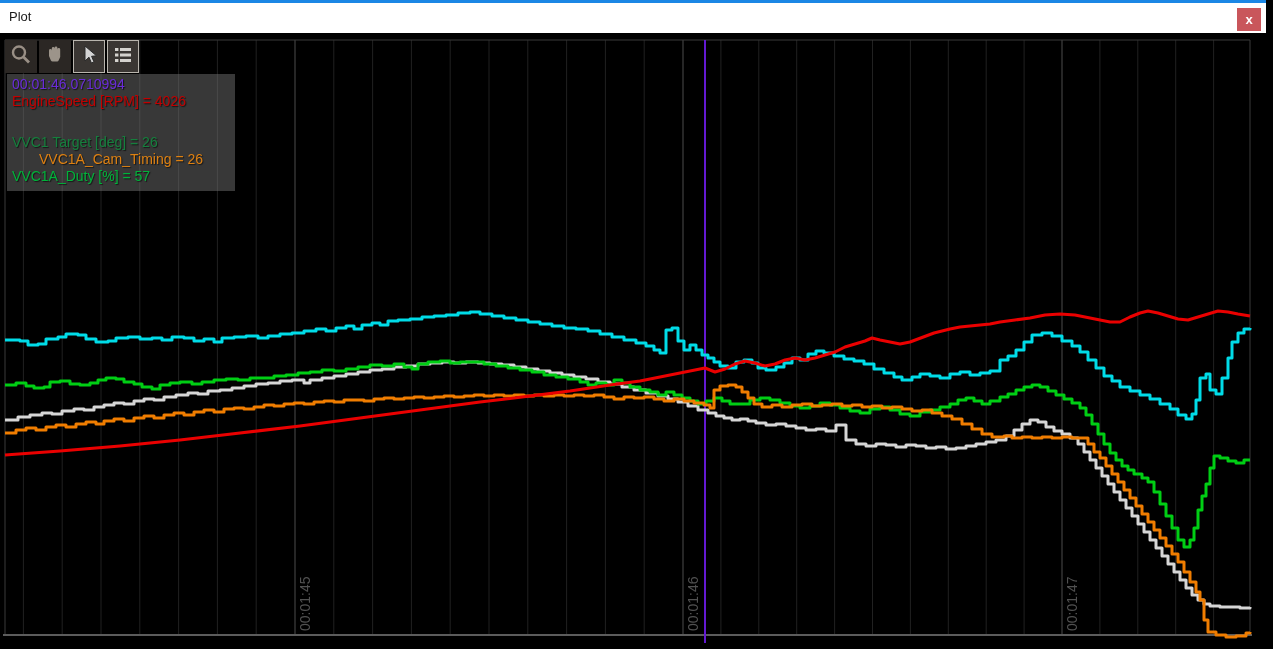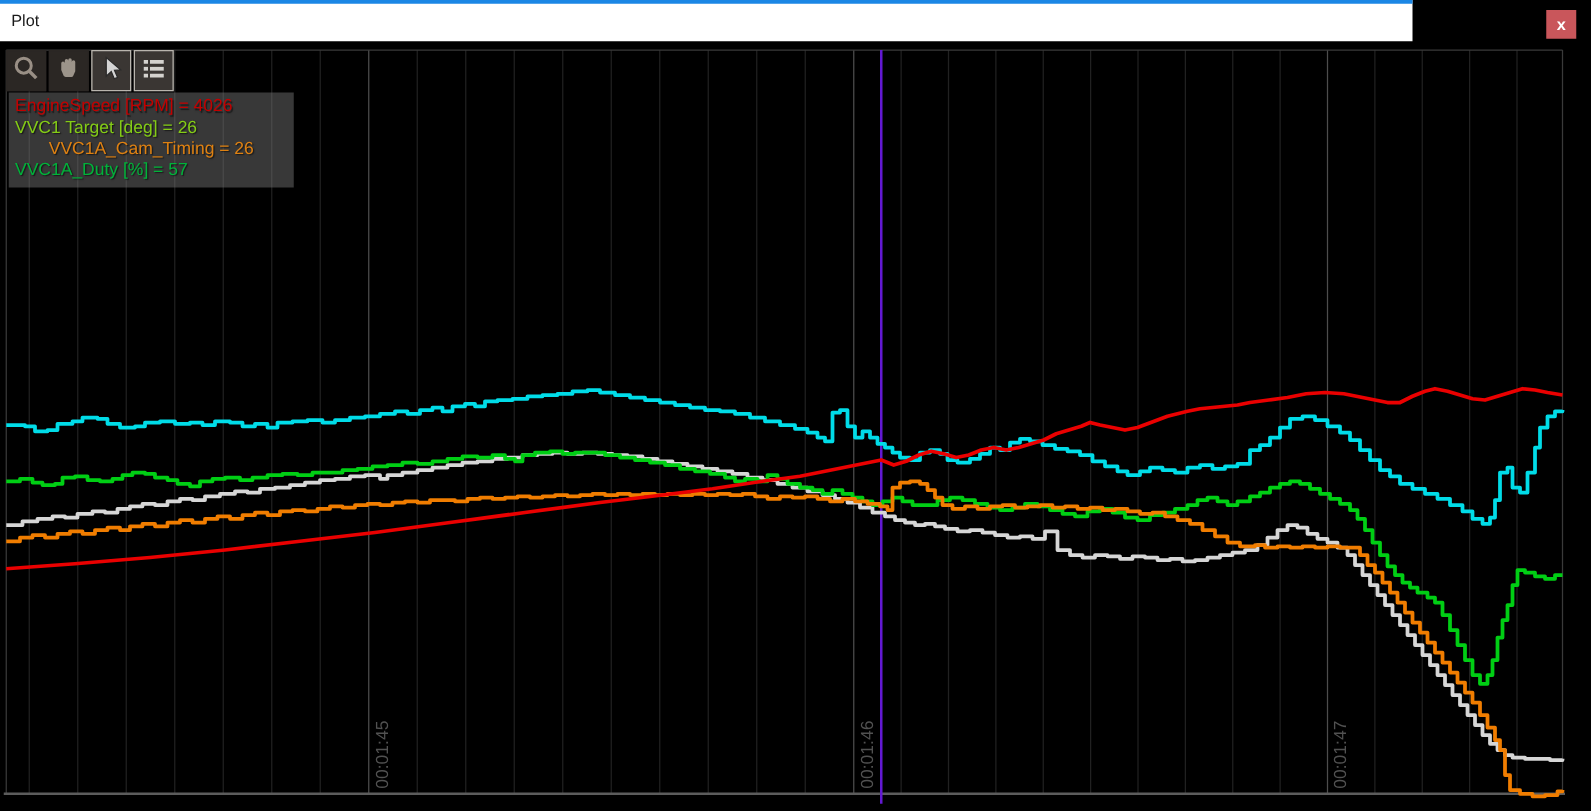--- a/index.html
+++ b/index.html
@@ -1,21 +1,21 @@
 <!DOCTYPE html>
 <html style="--accent: #1B87E5; --close-bg: #C9565B;"><head>
 <meta charset="utf-8">
 <style>
   html,body{margin:0;padding:0;}
   body{
     width:1273px;height:649px;position:relative;overflow:hidden;
     background:#000;font-family:"Liberation Sans", sans-serif;
   }
   
-  .titlebar{position:absolute;top:0;left:0;width:1130px;height:33px;background:#fff;}
+  .titlebar{position:absolute;top:0;left:0;width:1266px;height:33px;background:#fff;}
   .titlebar-accent{position:absolute;top:0;left:0;width:100%;height:3px;background:var(--accent,#1B87E5);}
   .window-title{position:absolute;left:9px;top:9px;font-size:13px;color:#1a1a1a;}
   .close-btn{
     position:absolute;left:1237px;top:8px;width:24px;height:23px;
     background:var(--close-bg,#C9565B);border:none;padding:0;cursor:pointer;
     color:#fff;font-weight:bold;font-size:13px;line-height:22px;text-align:center;
     font-family:"Liberation Sans", sans-serif;
   }
   
   #chart-svg{position:absolute;top:0;left:0;}
@@ -124,17 +124,18 @@
         <rect x="3" y="9.5" width="3.4" height="3" fill="#D4D2CE"></rect>
           <rect x="8" y="9.5" width="11" height="3" fill="#D4D2CE"></rect>
         <rect x="3" y="15" width="3.4" height="3" fill="#D4D2CE"></rect>
           <rect x="8" y="15" width="11" height="3" fill="#D4D2CE"></rect>
       </svg>
     </span>
   </button>
 </div>
 
 <div class="legend" id="legend">
+    <div style="color: rgb(106, 43, 217);">00:01:46.0710994</div>
     <div style="color: rgb(195, 0, 0);">EngineSpeed [RPM] = 4026</div>
-    <div style="color: #84cc16;">VVC1 Target [deg] = 26</div>
+    <div style="color: #15803d; margin-top: 24px;">VVC1 Target [deg] = 26</div>
     <div style="color: rgb(222, 129, 18); text-align: center;">VVC1A_Cam_Timing = 26</div>
     <div style="color: rgb(0, 179, 58);">VVC1A_Duty [%] = 57</div>
   </div>
 
 </body></html>

